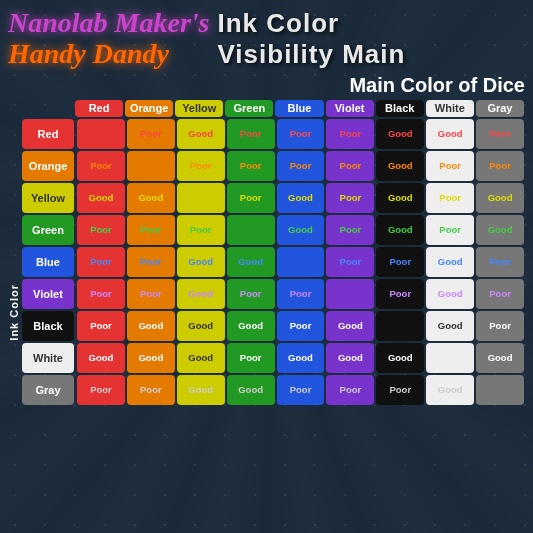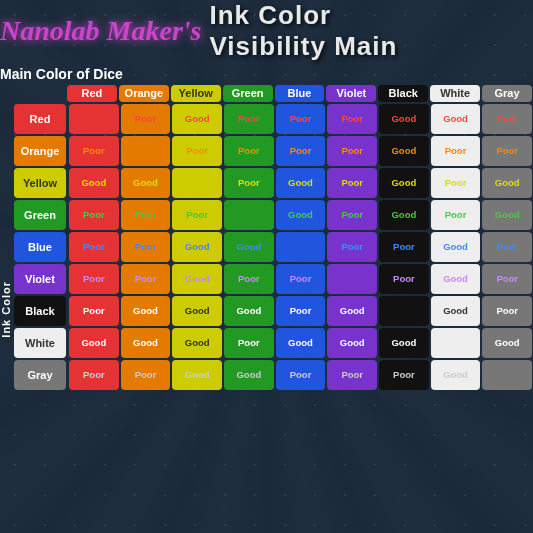--- a/index.html
+++ b/index.html
@@ -21,21 +21,21 @@
       top: 0; left: 0; right: 0; bottom: 0;
       background-image: 
         repeating-conic-gradient(from 0deg at 50% 50%, transparent 0deg, rgba(255,255,255,0.02) 10deg, transparent 20deg);
       pointer-events: none;
     }
 
     .page-wrapper {
       width: 533px;
       height: 533px;
       position: relative;
-      padding: 0;
+      padding: 8px;
       display: flex;
       flex-direction: column;
     }
 
     .header {
       display: flex;
       align-items: center;
       margin-bottom: 4px;
     }
 
@@ -76,23 +76,23 @@
     }
 
     .title-line2 {
       font-size: 26px;
       font-weight: bold;
       display: block;
       letter-spacing: 1px;
     }
 
     .subtitle {
-      text-align: left;
+      text-align: right;
       color: white;
-      font-size: 14px;
+      font-size: 20px;
       font-weight: bold;
       margin-bottom: 3px;
     }
 
     .chart-container {
       display: flex;
       flex: 1;
     }
 
     .ink-color-label-wrapper {
@@ -223,20 +223,21 @@
     }
   </style>
 </head>
 <body>
 
 <div class="page-wrapper">
 
   <div class="header">
     <div class="logo-text">
       <span class="logo-nanolab">Nanolab Maker's</span>
+      <span class="logo-handy">Handy Dandy</span>
     </div>
     <div class="title-block">
       <span class="title-line1">Ink Color</span>
       <span class="title-line2">Visibility Main</span>
     </div>
   </div>
 
   <div class="subtitle">Main Color of Dice</div>
 
   <div class="chart-container">

